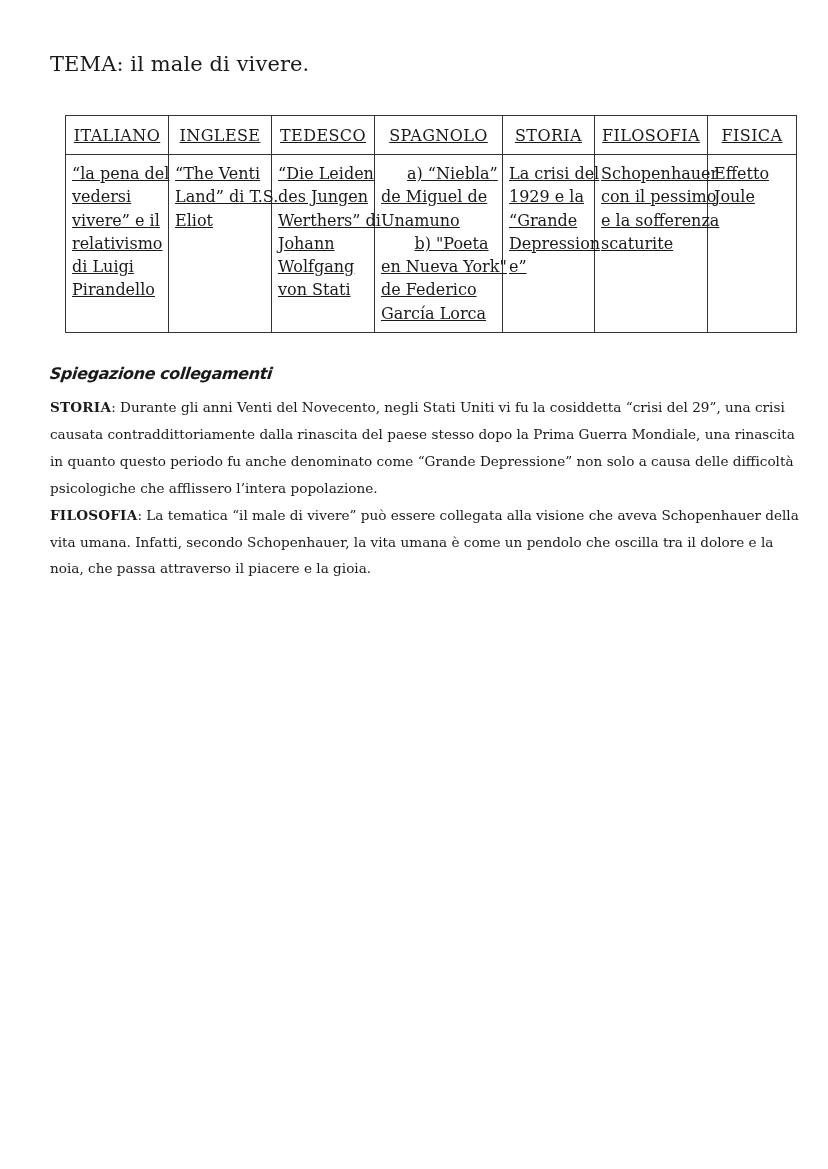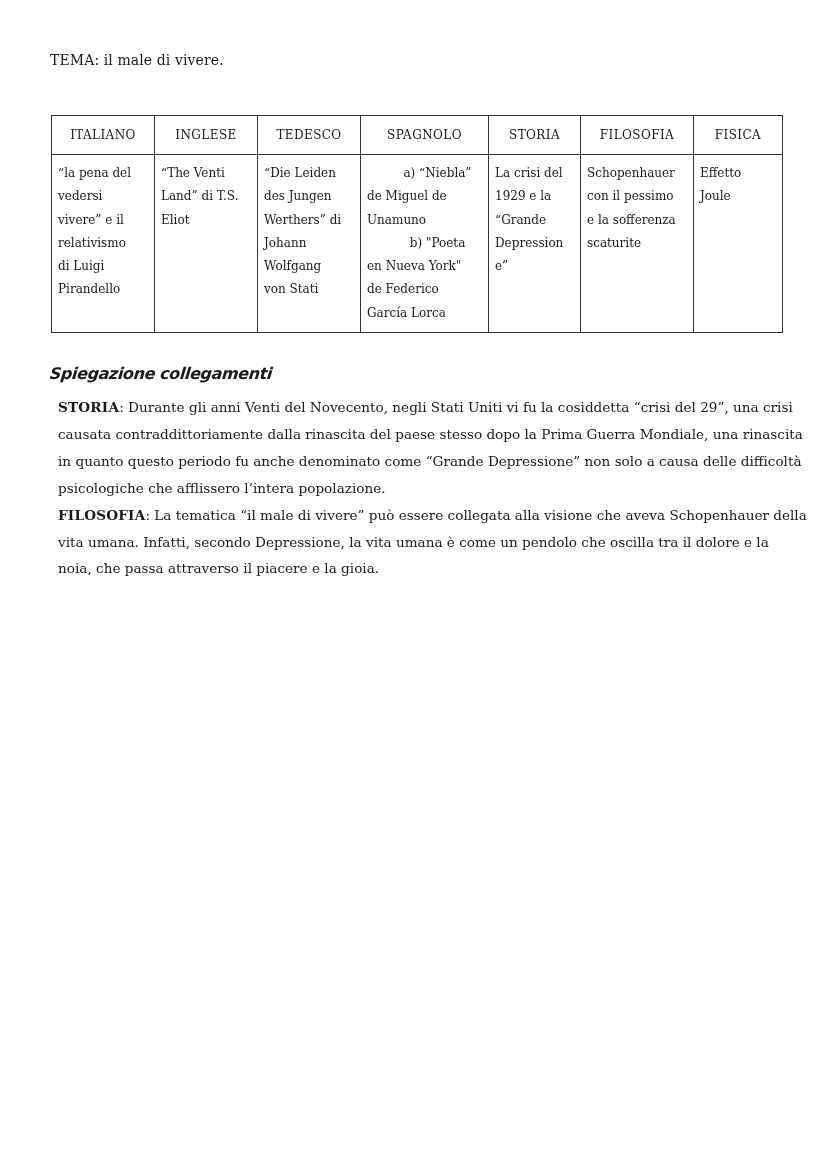--- a/index.html
+++ b/index.html
@@ -18,32 +18,33 @@
     .page {
       position: absolute;
       left: 50px;
       top: 0;
       width: 732px;
     }
     .title {
       position: absolute;
       top: 52px;
       left: 0;
-      font-size: 14px;
+      font-size: 21px;
       letter-spacing: 0.1px;
       white-space: nowrap;
     }
     table.subjects {
       position: absolute;
       top: 115px;
-      left: 1px;
+      left: 15px;
       width: 731px;
       border-collapse: collapse;
       table-layout: fixed;
-      font-size: 12px;
+      font-size: 16px;
+      text-decoration: underline;
     }
     table.subjects th, table.subjects td {
       border: 1.6px solid #333;
       vertical-align: top;
     }
     table.subjects th {
       font-weight: normal;
       text-align: center;
       height: 38px;
       padding: 0 4px;
@@ -68,21 +69,20 @@
       letter-spacing: -0.4px;
       transform: skewX(-6deg);
     }
     .body-text {
       position: absolute;
       top: 394px;
       left: 0;
       width: 740px;
       font-size: 13.6px;
       line-height: 26.9px;
-      margin-left: 8px;
     }
     .body-line { display: block; white-space: nowrap; }
     .label { font-weight: bold; letter-spacing: 0.2px; }
   </style>
 </head>
 <body>
 
 <div class="page">
 
   <div class="title">TEMA: il male di vivere.</div>
@@ -162,17 +162,17 @@
   </table>
 
   <div class="section-heading">Spiegazione collegamenti</div>
 
   <div class="body-text">
     <span class="body-line"><span class="label">STORIA</span><span>: Durante gli anni Venti del Novecento, negli Stati Uniti vi fu la cosiddetta “crisi del 29”, una crisi</span></span>
     <span class="body-line">causata contraddittoriamente dalla rinascita del paese stesso dopo la Prima Guerra Mondiale, una rinascita</span>
     <span class="body-line">in quanto questo periodo fu anche denominato come “Grande Depressione” non solo a causa delle difficoltà</span>
     <span class="body-line">psicologiche che afflissero l’intera popolazione.</span>
     <span class="body-line"><span class="label">FILOSOFIA</span><span>: La tematica “il male di vivere” può essere collegata alla visione che aveva Schopenhauer della</span></span>
-    <span class="body-line">vita umana. Infatti, secondo Depressione, la vita umana è come un pendolo che oscilla tra il dolore e la</span>
+    <span class="body-line">vita umana. Infatti, secondo Schopenhauer, la vita umana è come un pendolo che oscilla tra il dolore e la</span>
     <span class="body-line">noia, che passa attraverso il piacere e la gioia.</span>
   </div>
 
 </div>
 
 </body></html>

